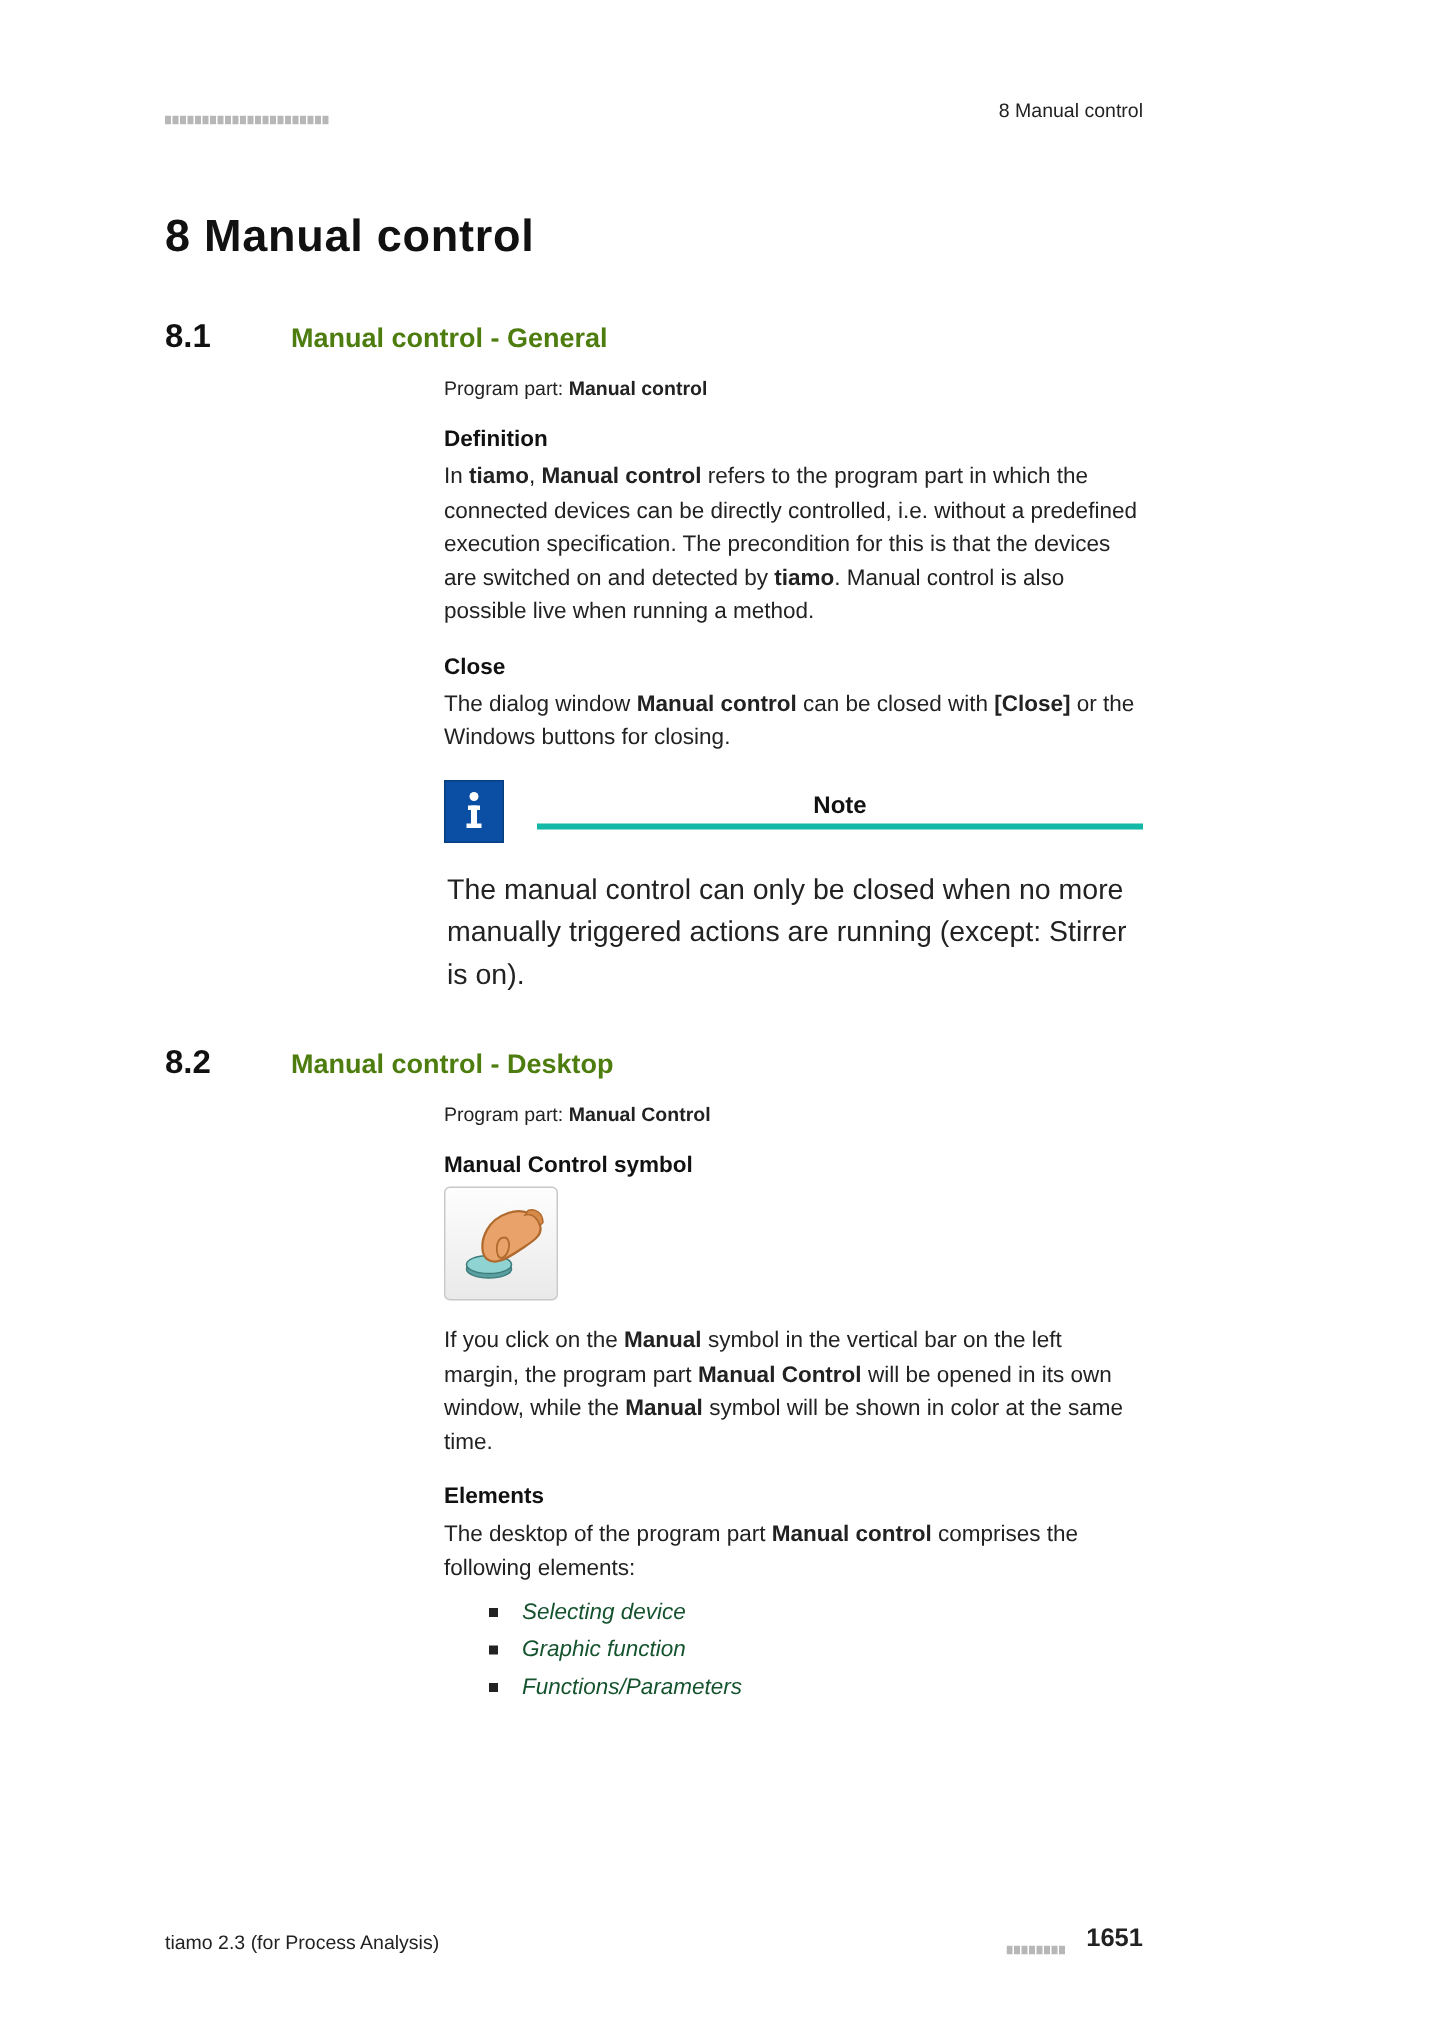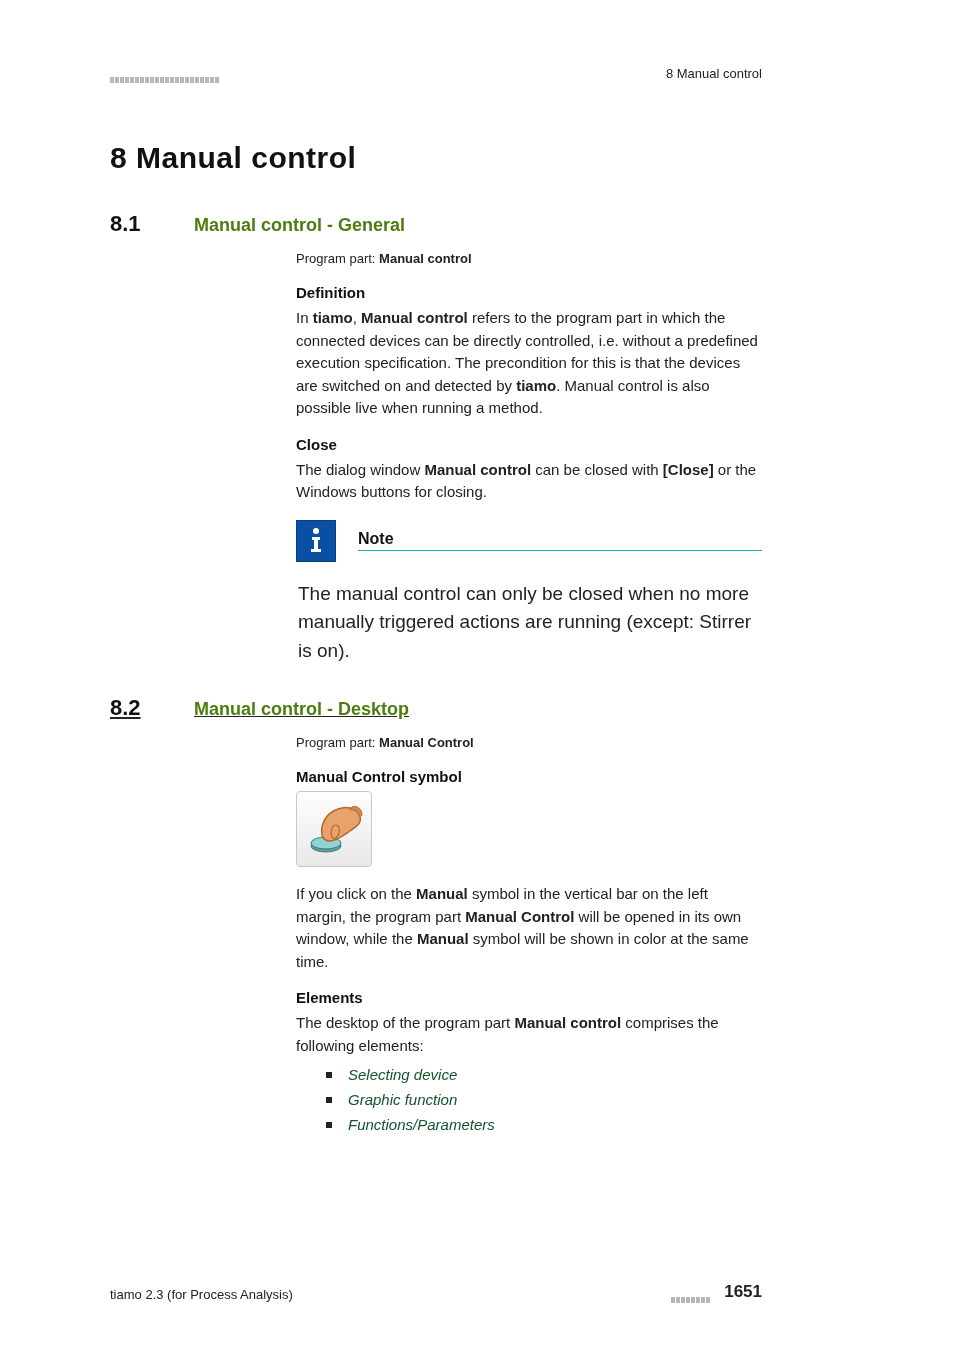--- a/index.html
+++ b/index.html
@@ -104,22 +104,23 @@
     background: #0a4fa3;
     box-shadow: 0 0 0 1px #083e82 inset;
     display: flex;
     align-items: center;
     justify-content: center;
     flex-shrink: 0;
   }
   .note-icon svg { display: block; }
   .note-title-row {
     flex: 1;
-    border-bottom: 1px solid #14b8a6;
+    border-bottom: 4px solid #14b8a6;
     padding-bottom: 2px;
+    text-align: center;
   }
   .note-title {
     font-weight: 800;
     font-size: 16px;
     color: #111;
   }
   .note-body {
     font-size: 19px;
     line-height: 1.5;
     color: #222;
@@ -256,21 +257,21 @@
           </svg>
         </div>
         <div class="note-title-row">
           <span class="note-title">Note</span>
         </div>
       </div>
       <div class="note-body">The manual control can only be closed when no more manually triggered actions are running (except: Stirrer is on).</div>
     </div>
   </div>
 
-  <div class="section-row" style="margin-top:30px;text-decoration:underline;">
+  <div class="section-row" style="margin-top:30px;">
     <span class="section-num">8.2</span>
     <span class="section-title">Manual control - Desktop</span>
   </div>
 
   <div class="body-col">
     <div class="program-part">
       <span class="label">Program part: </span><span class="val">Manual Control</span>
     </div>
 
     <div class="subhead">Manual Control symbol</div>

